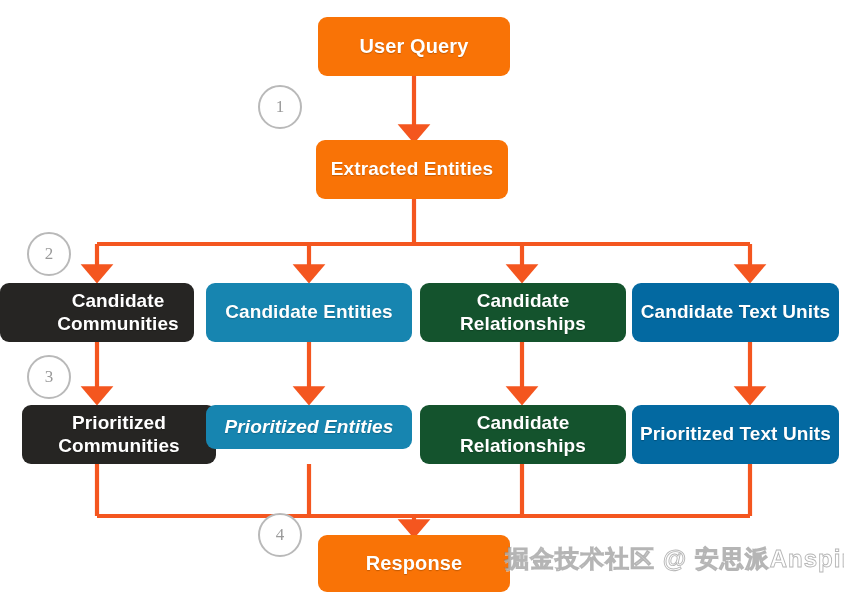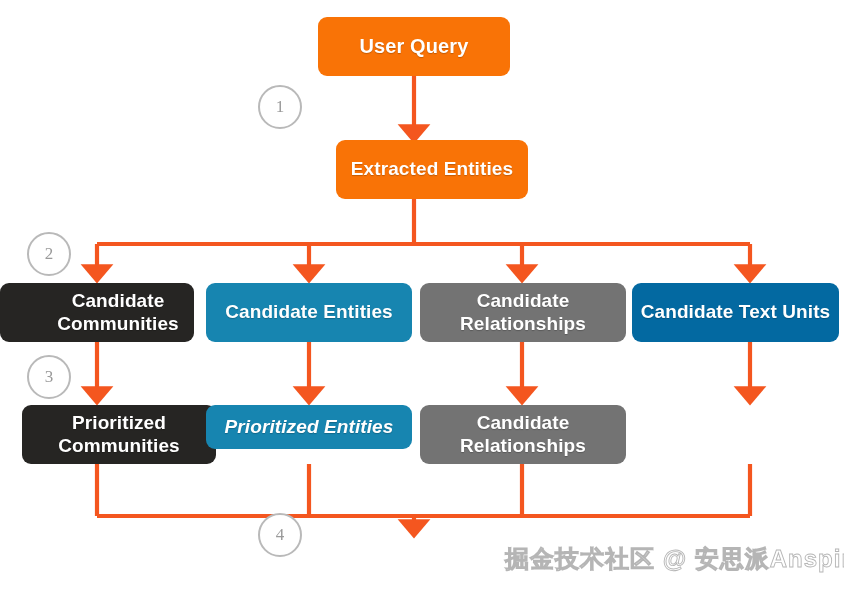--- a/index.html
+++ b/index.html
@@ -37,21 +37,21 @@
     font-weight: bold;
     line-height: 1.18;
     letter-spacing: 0.1px;
     box-sizing: border-box;
     padding: 2px 6px;
     text-shadow: 0 1px 1px rgba(0,0,0,0.22);
   }
   .node-orange   { background: #f97306; }
   .node-dark     { background: #262523; }
   .node-blue     { background: #1785b0; }
-  .node-green    { background: #737373; }
+  .node-green    { background: #14532d; }
   .node-red      { background: #0369a1; }
 
   .step {
     position: absolute;
     width: 40px;
     height: 40px;
     border-radius: 50%;
     border: 2.5px solid #b9b9b9;
     background: #ffffff;
     color: #9a9a9a;
@@ -113,21 +113,21 @@
   </svg>
 
   <div class="node node-orange" style="left:318px; top:17px; width:192px; height:59px; font-size:20px;">
     <span>User Query</span>
   </div>
 
   <div class="step" style="left:258px; top:85px;">
     <span>1</span>
   </div>
 
-  <div class="node node-orange" style="left:336px; top:140px; width:192px; height:59px; font-size:19px;">
+  <div class="node node-orange" style="left:316px; top:140px; width:192px; height:59px; font-size:19px;">
     <span>Extracted Entities</span>
   </div>
 
   <div class="step" style="left:27px; top:232px;">
     <span>2</span>
   </div>
 
   <div class="node node-dark" style="left:0px; top:283px; width:194px; height:59px; font-size:19px;padding-left:48px;">
     <span>Candidate Communities</span>
   </div>
@@ -153,21 +153,27 @@
   </div>
 
   <div class="node node-blue" style="left:206px; top:405px; width:206px; height:44px; font-size:19px;font-style:italic;">
     <span>Prioritized Entities</span>
   </div>
 
   <div class="node node-green" style="left:420px; top:405px; width:206px; height:59px; font-size:19px;">
     <span>Candidate Relationships</span>
   </div>
 
+  <div class="node node-red" style="left:632px; top:405px; width:207px; height:59px; font-size:19px;">
+    <span>Prioritized Text Units</span>
+  </div>
 
   <div class="step" style="left:258px; top:513px;">
     <span>4</span>
   </div>
 
+  <div class="node node-orange" style="left:318px; top:535px; width:192px; height:57px; font-size:20px;">
+    <span>Response</span>
+  </div>
 
   <div id="watermark">掘金技术社区 @ 安思派Anspire</div>
 
 </div>
 
 </body></html>

